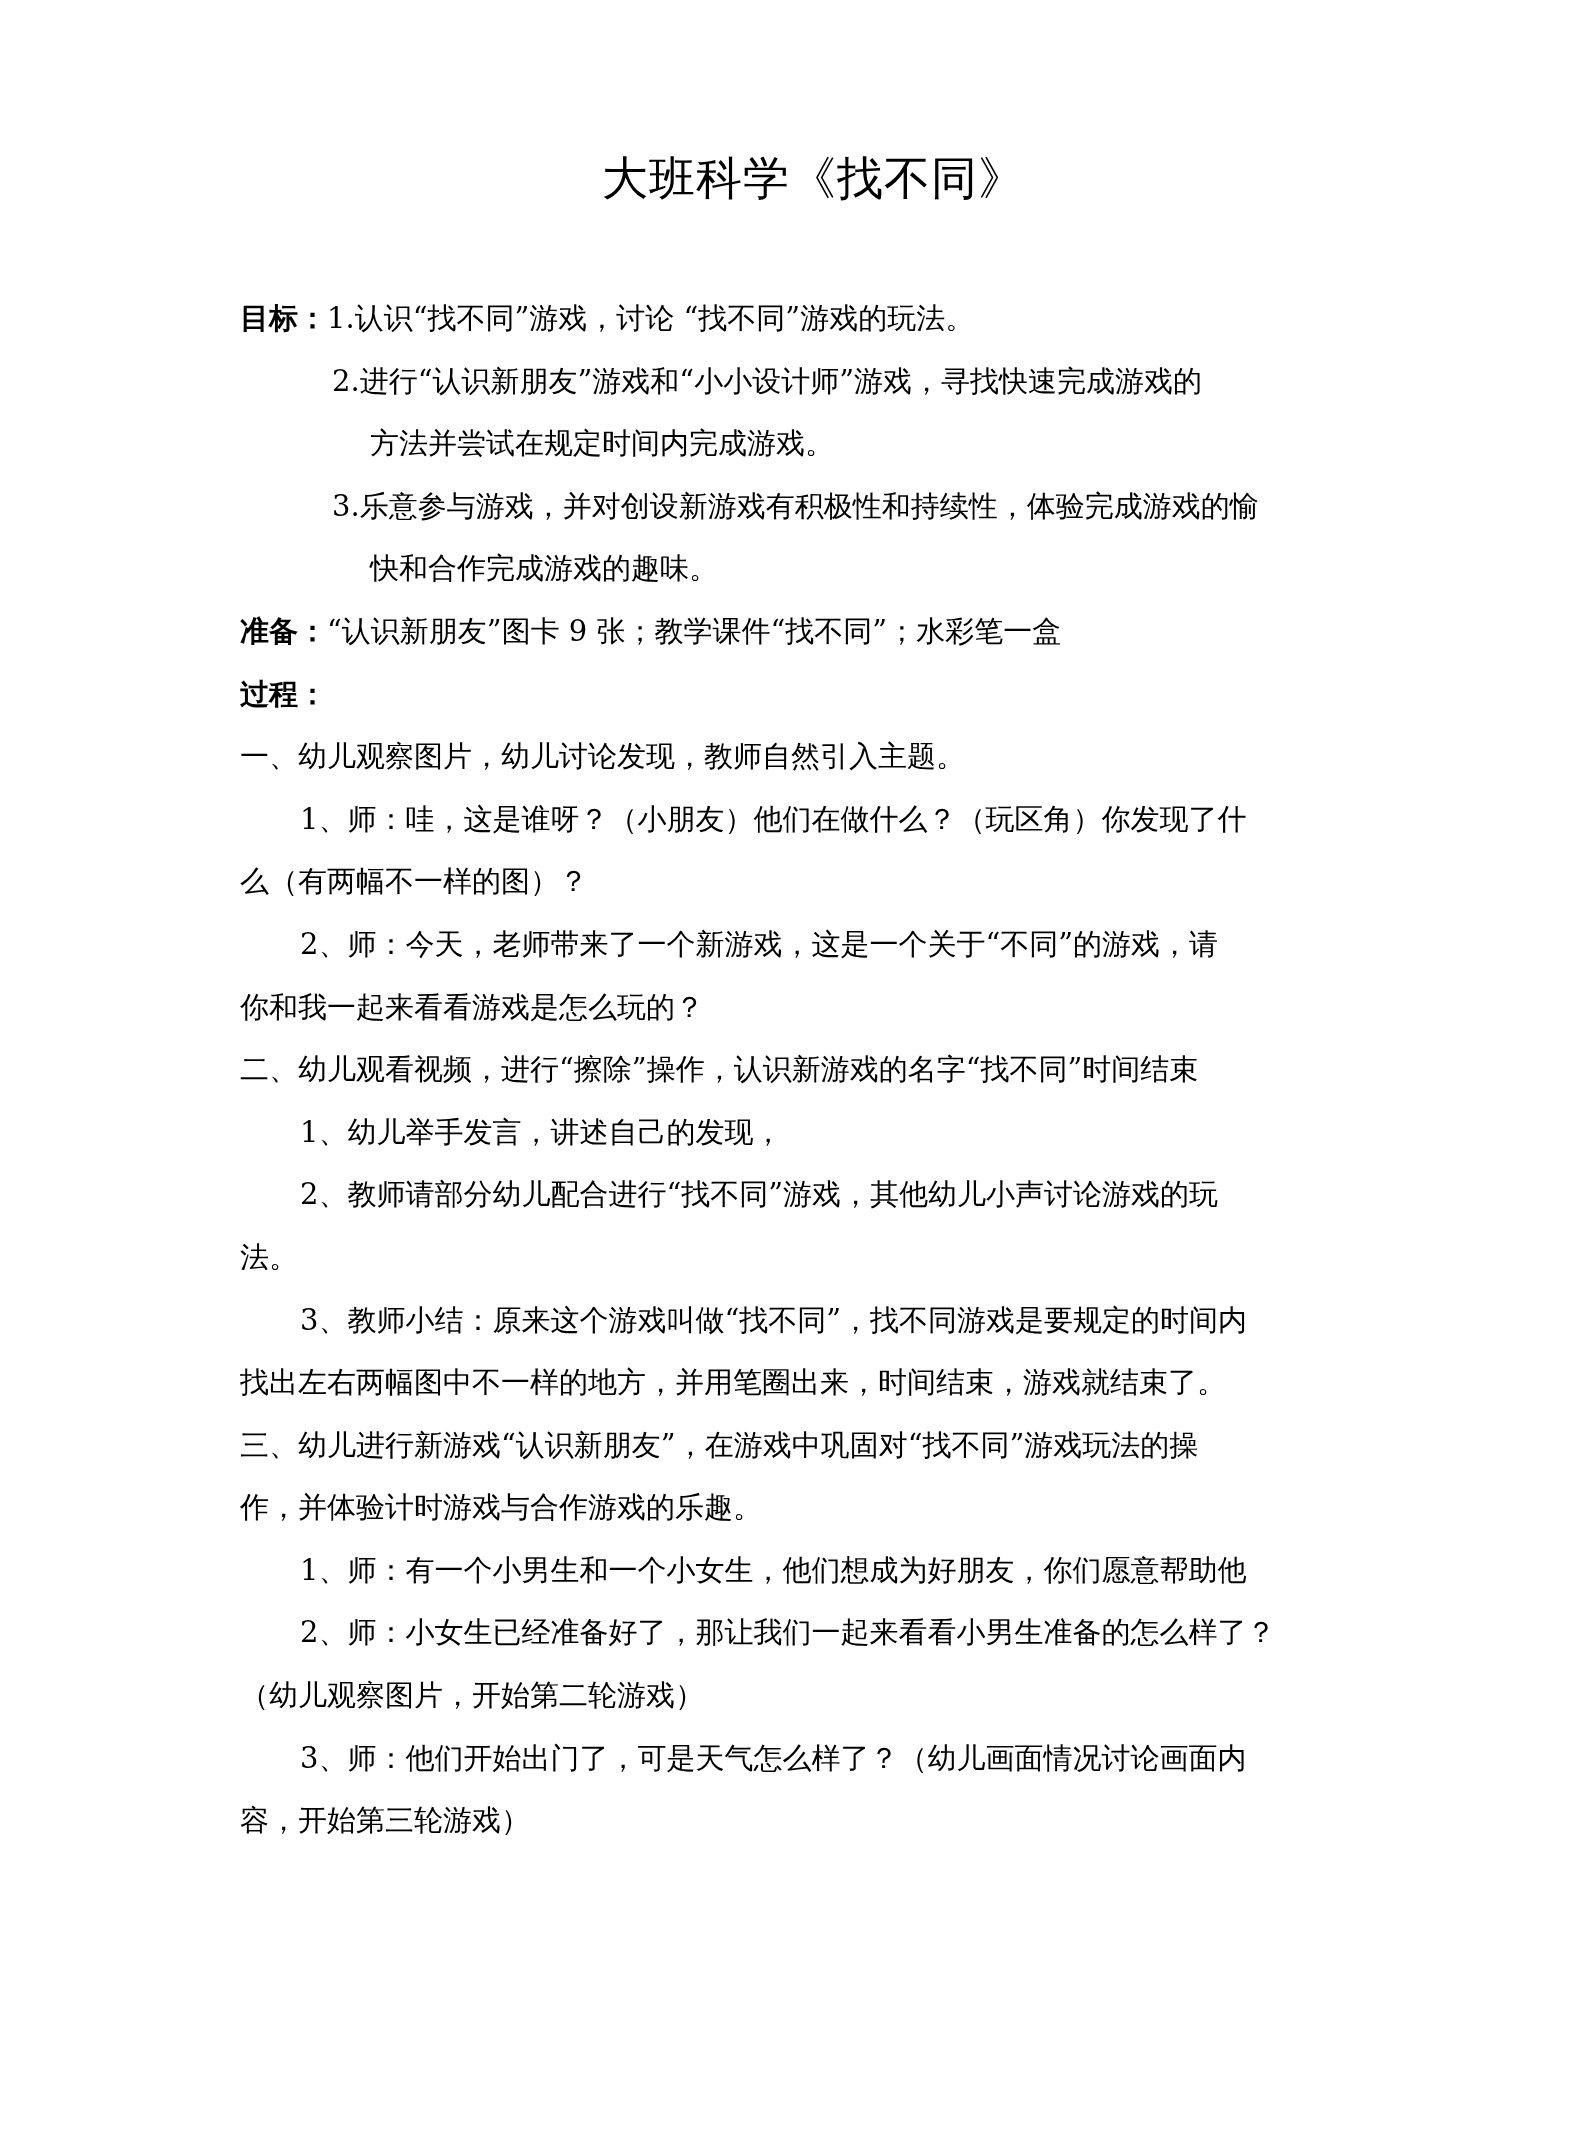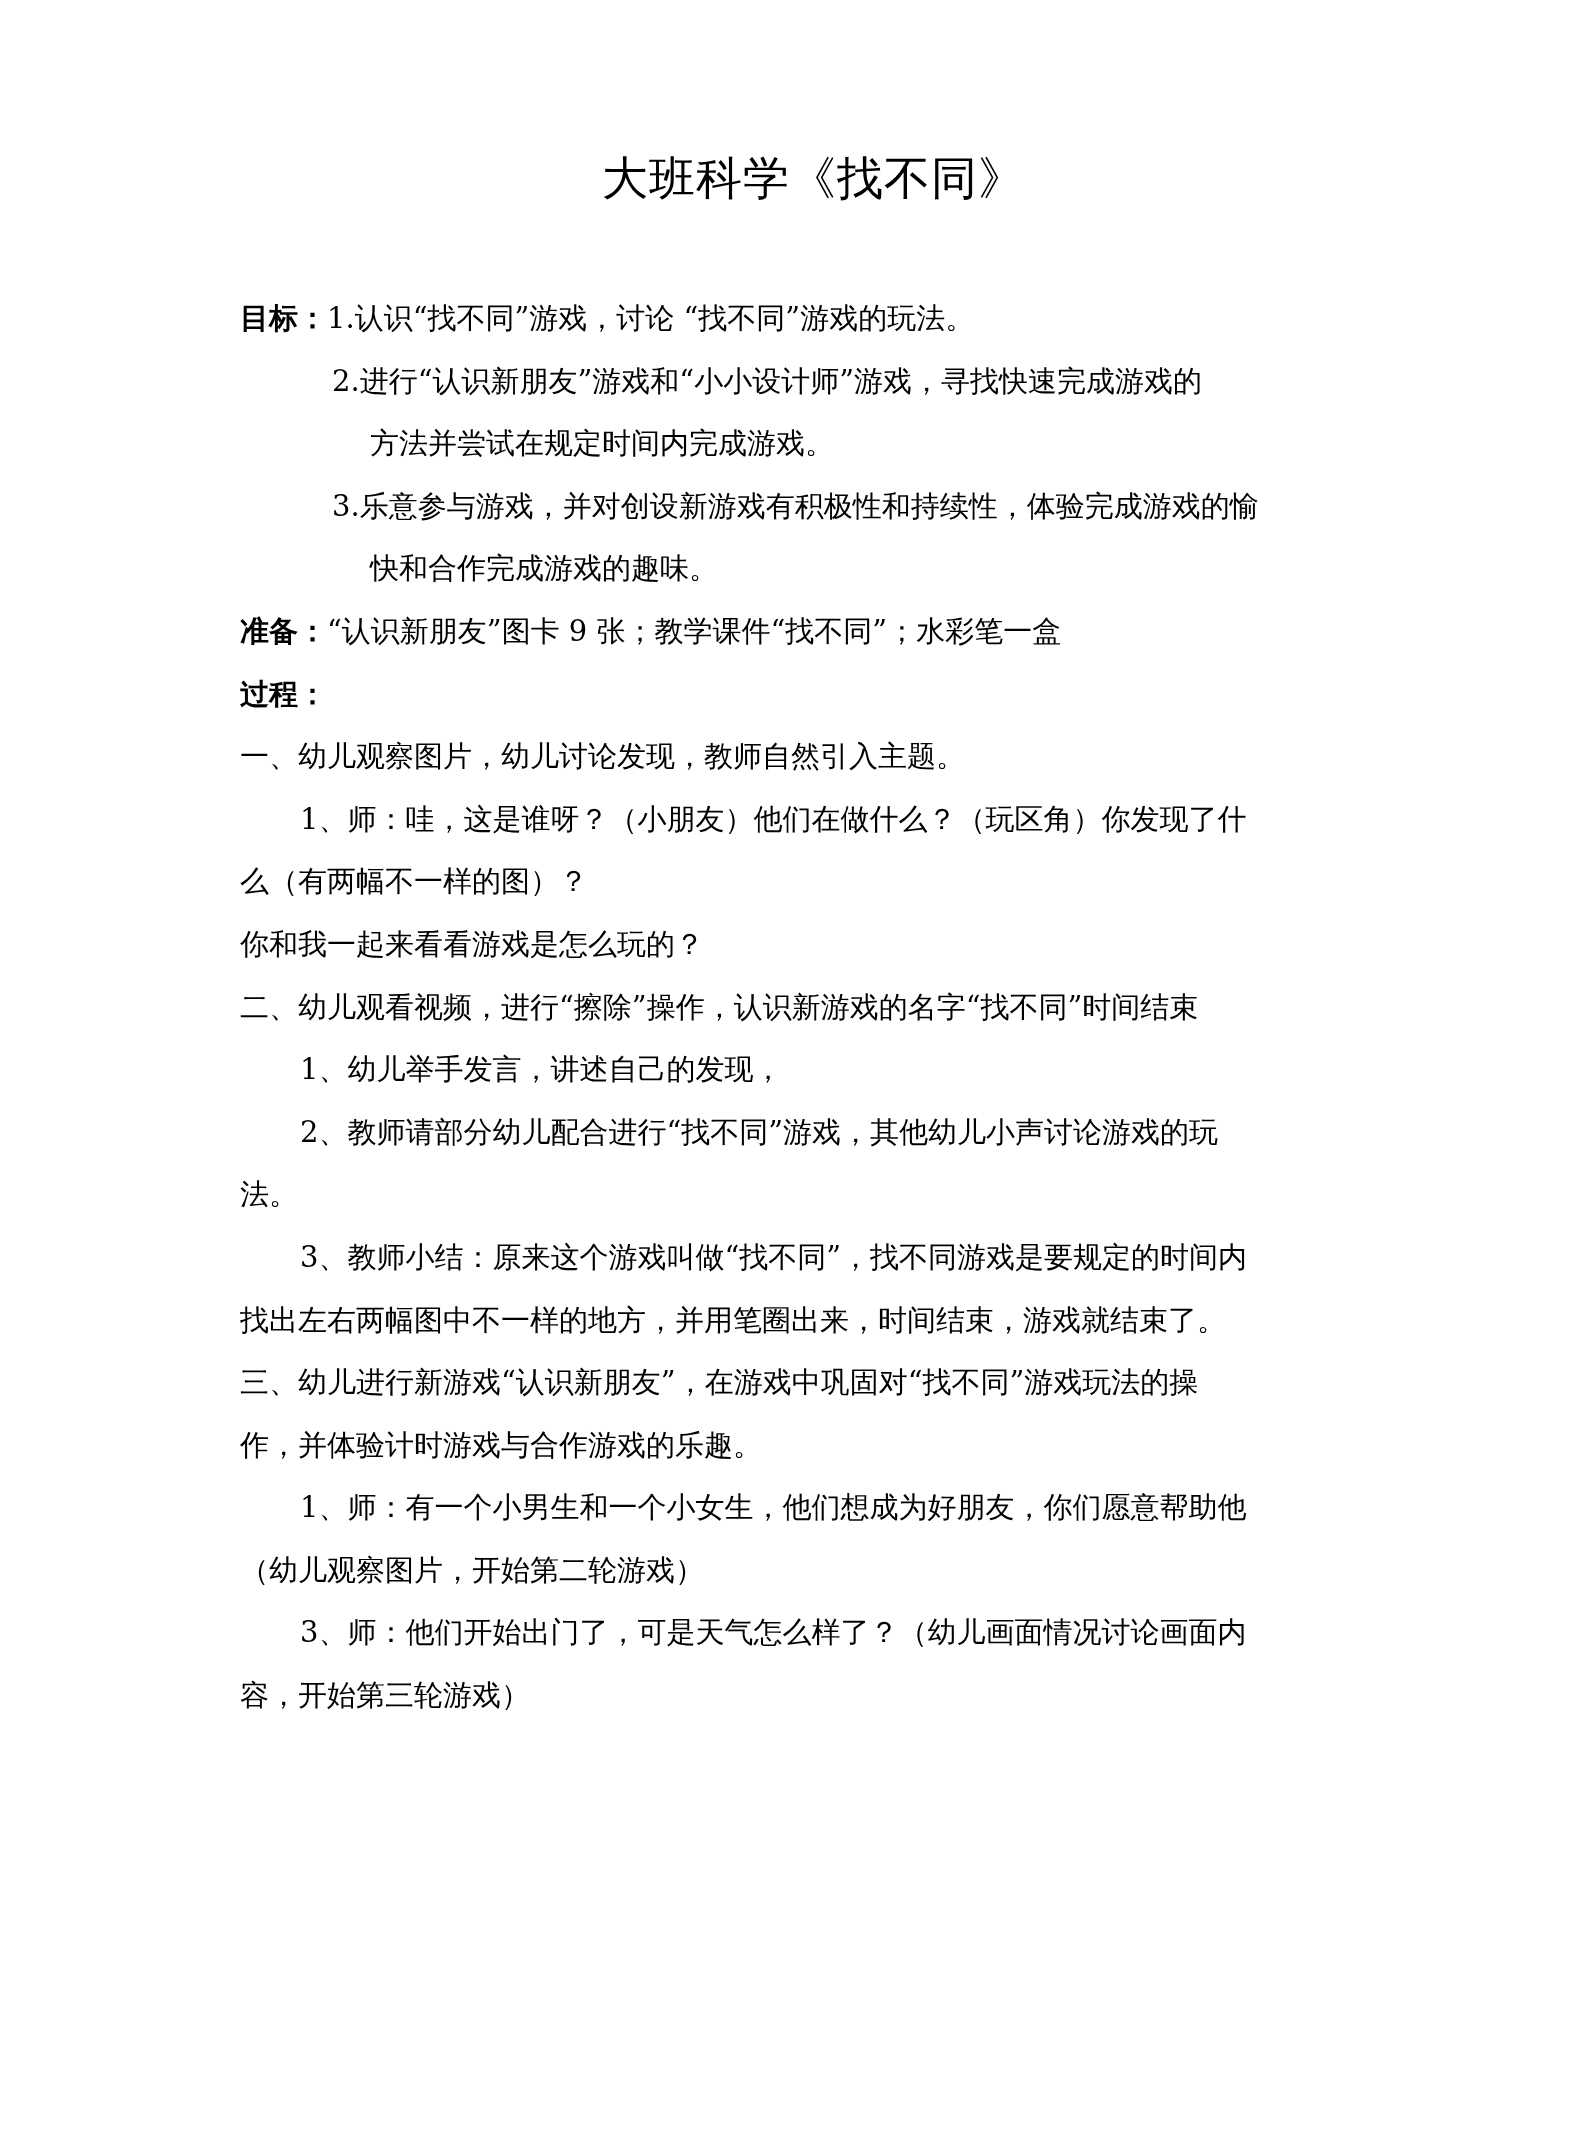--- a/index.html
+++ b/index.html
@@ -69,30 +69,32 @@
     <span class="line ind-goal"><span>3.乐意参与游戏，并对创设新游戏有积极性和持续性，体验完成游戏的愉</span></span>
     <span class="line ind-goal-cont"><span>快和合作完成游戏的趣味。</span></span>
 
     <span class="line"><span class="label">准备：</span><span>“认识新朋友”图卡 9 张；教学课件“找不同”；水彩笔一盒</span></span>
 
     <span class="line"><span class="label">过程：</span></span>
 
     <span class="line">一、幼儿观察图片，幼儿讨论发现，教师自然引入主题。</span>
     <span class="line ind-step">1、师：哇，这是谁呀？（小朋友）他们在做什么？（玩区角）你发现了什</span>
     <span class="line">么（有两幅不一样的图）？</span>
+    <span class="line ind-step">2、师：今天，老师带来了一个新游戏，这是一个关于“不同”的游戏，请</span>
     <span class="line">你和我一起来看看游戏是怎么玩的？</span>
 
     <span class="line">二、幼儿观看视频，进行“擦除”操作，认识新游戏的名字“找不同”时间结束</span>
     <span class="line ind-step">1、幼儿举手发言，讲述自己的发现，</span>
     <span class="line ind-step">2、教师请部分幼儿配合进行“找不同”游戏，其他幼儿小声讨论游戏的玩</span>
     <span class="line">法。</span>
     <span class="line ind-step">3、教师小结：原来这个游戏叫做“找不同”，找不同游戏是要规定的时间内</span>
     <span class="line">找出左右两幅图中不一样的地方，并用笔圈出来，时间结束，游戏就结束了。</span>
 
     <span class="line">三、幼儿进行新游戏“认识新朋友”，在游戏中巩固对“找不同”游戏玩法的操</span>
     <span class="line">作，并体验计时游戏与合作游戏的乐趣。</span>
     <span class="line ind-step">1、师：有一个小男生和一个小女生，他们想成为好朋友，你们愿意帮助他</span>
+    <span class="line ind-step">2、师：小女生已经准备好了，那让我们一起来看看小男生准备的怎么样了？</span>
     <span class="line">（幼儿观察图片，开始第二轮游戏）</span>
     <span class="line ind-step">3、师：他们开始出门了，可是天气怎么样了？（幼儿画面情况讨论画面内</span>
     <span class="line">容，开始第三轮游戏）</span>
 
   </div>
 </div>
 
 </body></html>

